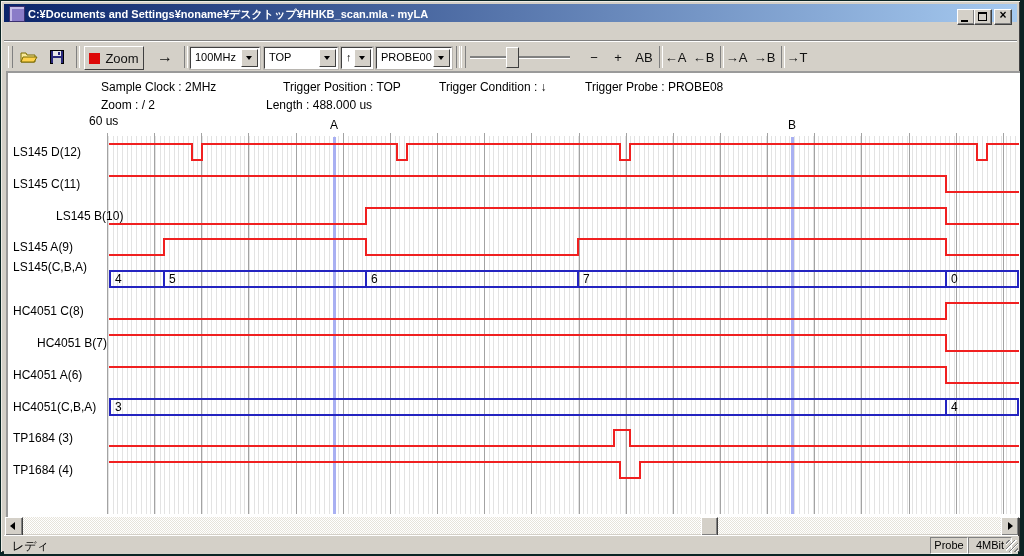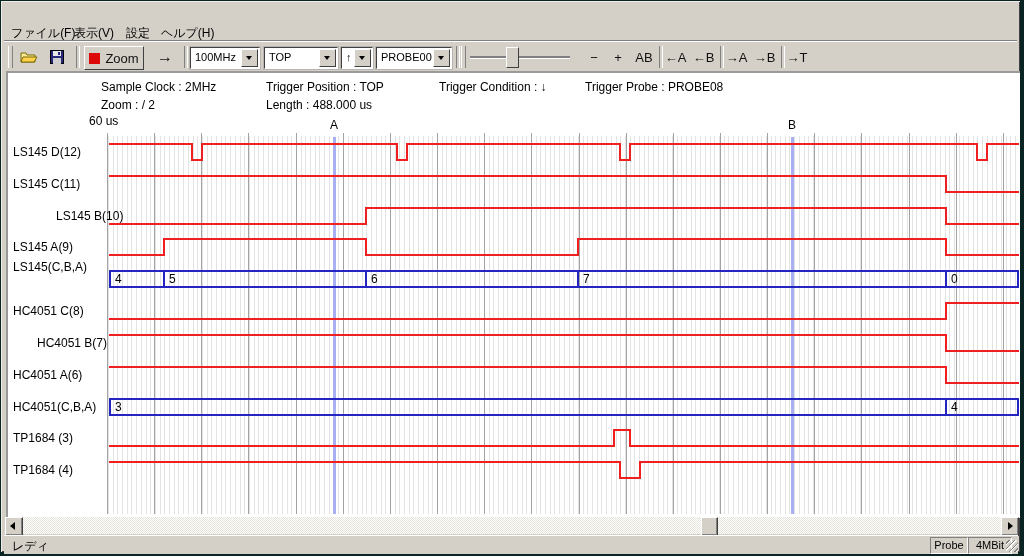--- a/index.html
+++ b/index.html
@@ -77,27 +77,32 @@
       font-size:11px;color:#000;text-align:center;line-height:15px;}
   #resize-grip{left:1002px;top:4px;width:12px;height:12px;
       background:repeating-linear-gradient(135deg,transparent 0 2px,#808080 2px 3px,#ffffff 3px 4px);}
 </style>
 </head>
 <body>
 
 <div id="screen">
   <div class="abs" id="win">
 
-
-    <div class="abs" id="menubar">
-      <span class="abs menu-item" style="left:7px">ファイル(F)</span>
-      <span class="abs menu-item" style="left:70px">表示(V)</span>
-      <span class="abs menu-item" style="left:122px">設定</span>
-      <span class="abs menu-item" style="left:157px">ヘルプ(H)</span>
+    <div class="abs" id="titlebar">
+      <div class="abs" id="app-icon"></div>
+      <div class="abs" id="title-text">C:¥Documents and Settings¥noname¥デスクトップ¥HHKB_scan.mla - myLA</div>
+      <div class="abs cap-btn" style="left:953px">
+          <span class="min-glyph"></span>
+        </div>
+      <div class="abs cap-btn" style="left:970px">
+          <span class="max-glyph"></span>
+        </div>
+      <div class="abs cap-btn" style="left:990px"><span class="close-glyph">×</span></div>
     </div>
+
 
     <div class="abs" id="toolbar">
       <div class="abs tb-grip" style="left:4px"></div>
 
       <div class="abs tb-btn" style="left:12px;width:26px">
         <svg width="18" height="14" viewBox="0 0 18 14">
           <path d="M1 3 L6 3 L7 5 L15 5 L15 12 L1 12 Z" fill="#f7e89a" stroke="#7a6a00" stroke-width="1"></path>
           <path d="M3 7 L17 7 L14 12 L1 12 Z" fill="#ffd24d" stroke="#7a6a00" stroke-width="1"></path>
         </svg>
       </div>
@@ -162,21 +167,21 @@
       <div class="abs tb-sep" style="left:716px"></div>
       <div class="abs tb-btn" style="left:719px;width:27px">→A</div>
       <div class="abs tb-btn" style="left:747px;width:27px">→B</div>
       <div class="abs tb-sep" style="left:777px"></div>
       <div class="abs tb-btn" style="left:780px;width:26px">→T</div>
     </div>
 
     <div class="abs" id="main"></div>
 
     <span class="abs info-text" style="left:100px;top:79px">Sample Clock : 2MHz</span>
-    <span class="abs info-text" style="left:265px;top:79px">Trigger Position : TOP</span>
+    <span class="abs info-text" style="left:282px;top:79px">Trigger Position : TOP</span>
     <span class="abs info-text" style="left:438px;top:79px">Trigger Condition : ↓</span>
     <span class="abs info-text" style="left:584px;top:79px">Trigger Probe : PROBE08</span>
     <span class="abs info-text" style="left:100px;top:97px">Zoom : /   2</span>
     <span class="abs info-text" style="left:265px;top:97px">Length : 488.000 us</span>
     <span class="abs info-text" style="left:88px;top:113px">60 us</span>
 
     <div class="abs" id="grid-minor" style="left:107px;top:135px;width:909px;height:378px"></div>
     <div class="abs" id="wave-layer" style="left:0;top:0;width:1024px;height:556px;pointer-events:none">
         <div class="abs grid-major" style="left: 106px; top: 132px; width: 1px; height: 381px;"></div>
         <div class="abs grid-major" style="left: 153px; top: 132px; width: 1px; height: 381px;"></div>

